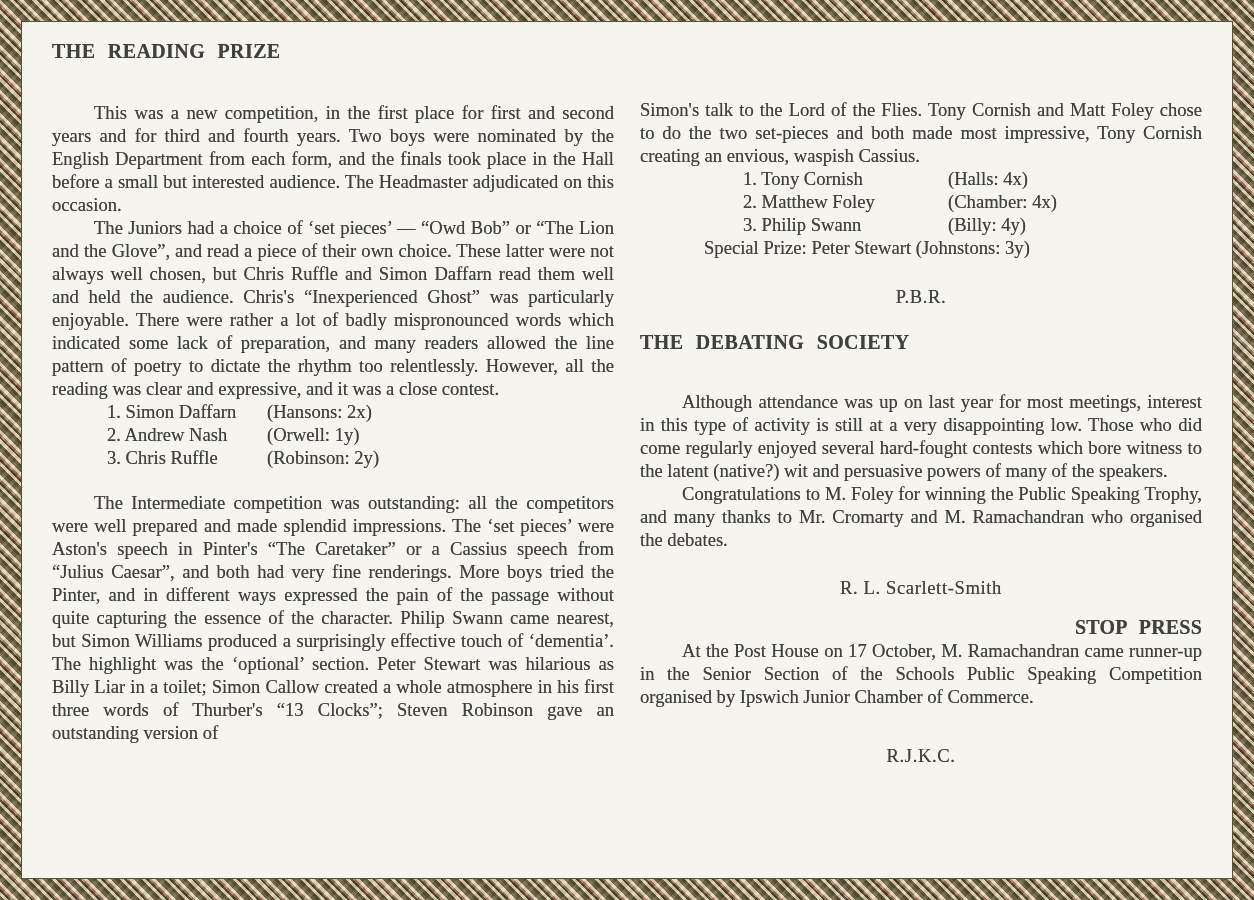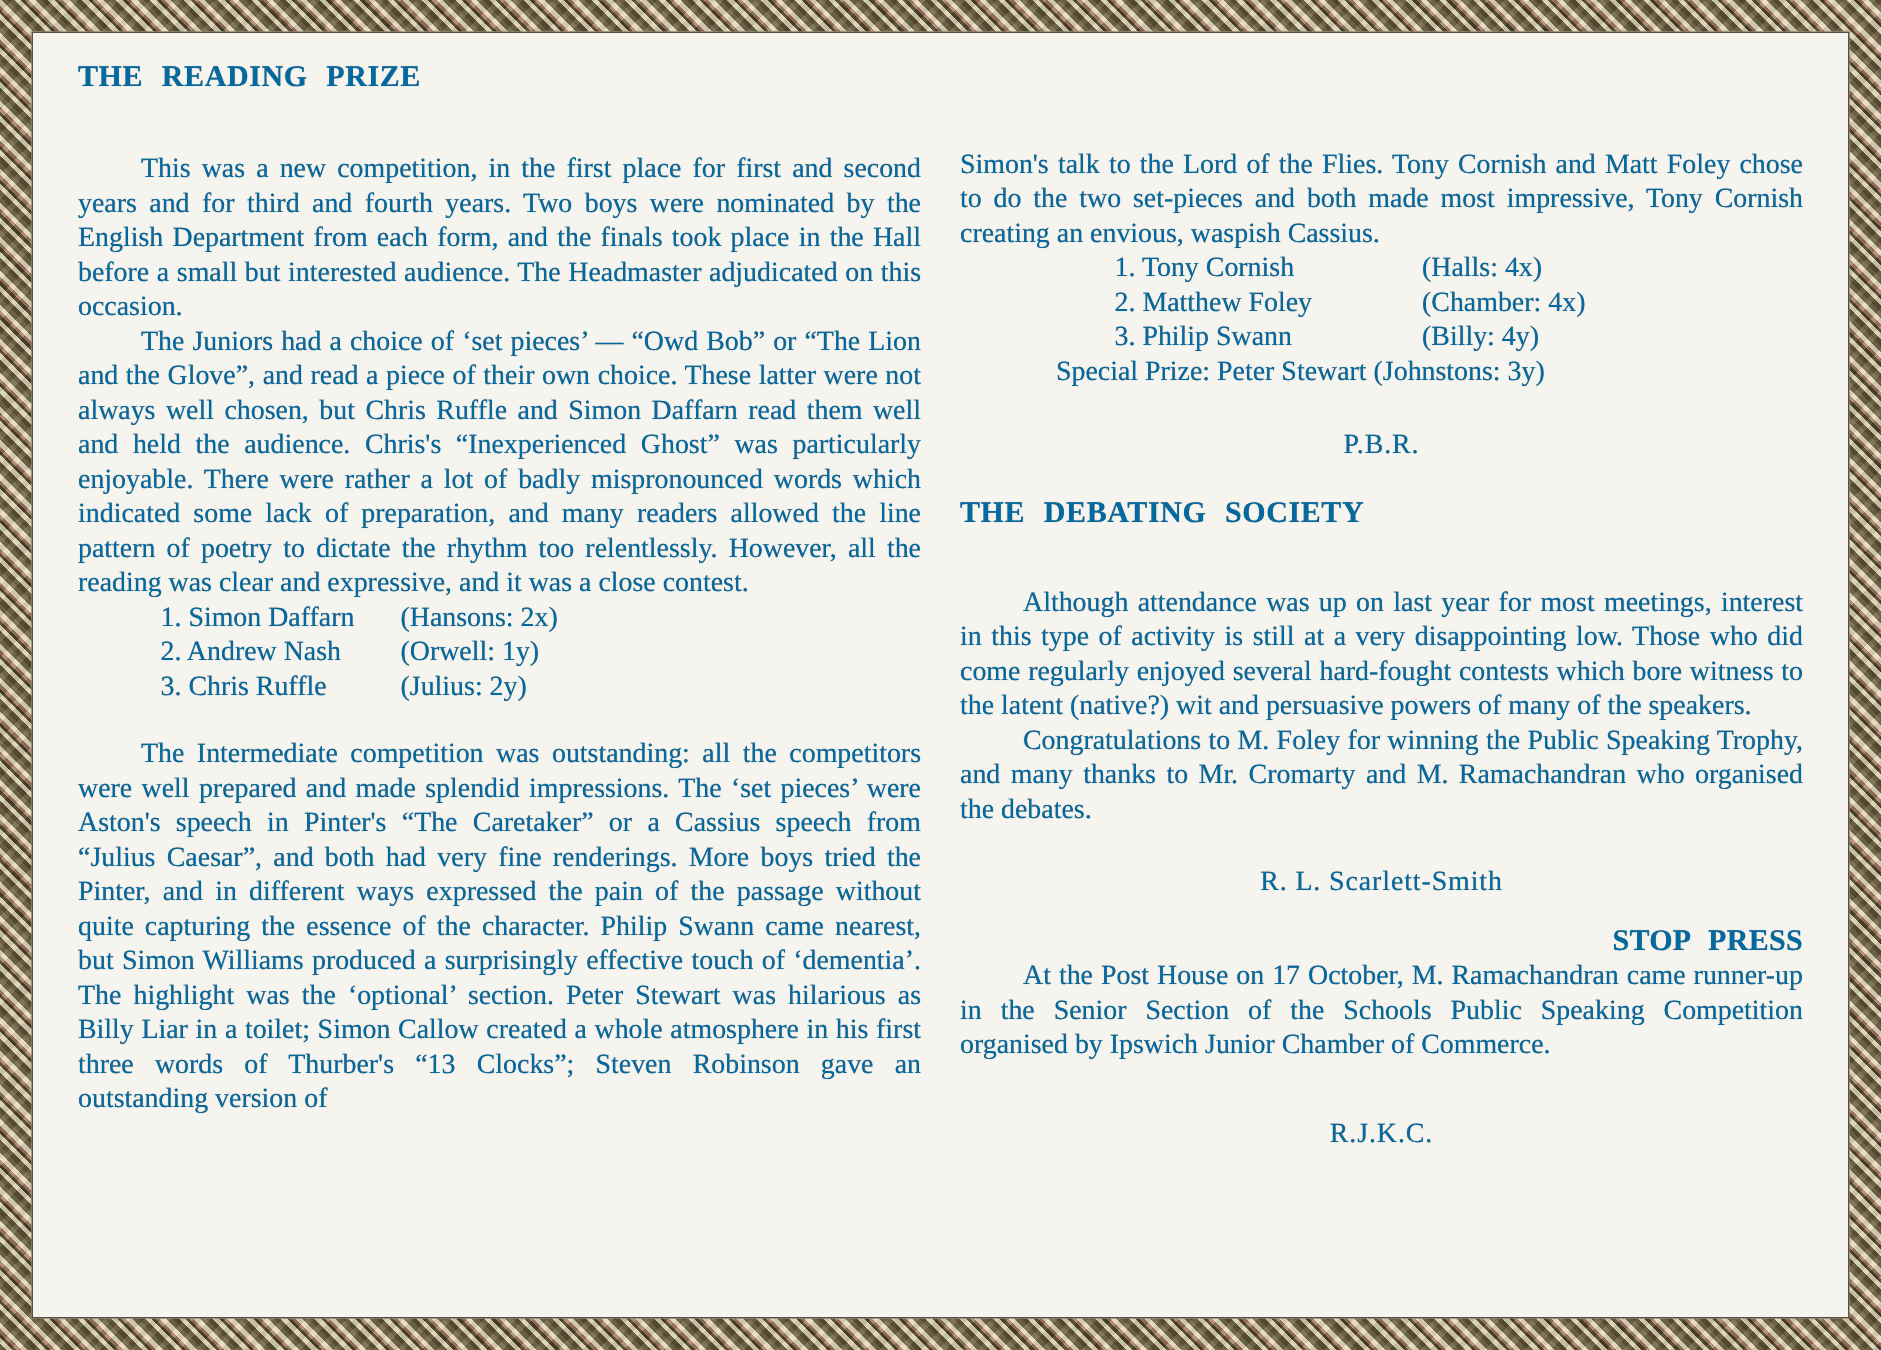--- a/index.html
+++ b/index.html
@@ -15,21 +15,21 @@
         #c3b693 12px 16px, #4e462f 16px 19px);
   }
   .page{
     width:100%;height:100%;box-sizing:border-box;
     background:#f6f4ee;
     border:1px solid #57503c;
     padding:14px 30px 0 30px;
     display:flex;gap:26px;
     overflow:hidden;
     font-family:"Liberation Serif","DejaVu Serif",serif;
-    color:#0369a1;
+    color:#404040;
   }
   .col{width:563px;font-size:18.6px;line-height:23px;text-align:justify;
        text-shadow:0 0 .5px rgba(20,18,14,.55);}
   h2,h3{font-size:20px;line-height:24px;margin:0;font-weight:bold;
         letter-spacing:.4px;word-spacing:7px;text-align:left;}
   .rp-title{margin:3px 0 38px 0;}
   .col.right{padding-top:62px;box-sizing:border-box;}
   p{margin:0;}
   p.indent{text-indent:42px;}
   .results{margin:0 0 0 55px;}
@@ -60,21 +60,21 @@
         <div class="result-row">
           <span class="r-label">1. Simon Daffarn</span>
           <span class="r-house">(Hansons: 2x)</span>
         </div>
         <div class="result-row">
           <span class="r-label">2. Andrew Nash</span>
           <span class="r-house">(Orwell: 1y)</span>
         </div>
         <div class="result-row">
           <span class="r-label">3. Chris Ruffle</span>
-          <span class="r-house">(Julius: 2y)</span>
+          <span class="r-house">(Robinson: 2y)</span>
         </div>
       </div>
 
       <p class="indent para-intermediate">The Intermediate competition was outstanding: all the competitors were well prepared and made splendid impressions. The ‘set pieces’ were Aston's speech in Pinter's “The Caretaker” or a Cassius speech from “Julius Caesar”, and both had very fine renderings. More boys tried the Pinter, and in different ways expressed the pain of the passage without quite capturing the essence of the character. Philip Swann came nearest, but Simon Williams produced a surprisingly effective touch of ‘dementia’. The highlight was the ‘optional’ section. Peter Stewart was hilarious as Billy Liar in a toilet; Simon Callow created a whole atmosphere in his first three words of Thurber's “13 Clocks”; Steven Robinson gave an outstanding version of</p>
     </div>
 
     <div class="col right">
       <p>Simon's talk to the Lord of the Flies. Tony Cornish and Matt Foley chose to do the two set-pieces and both made most impressive, Tony Cornish creating an envious, waspish Cassius.</p>
 
       <div class="results wide">

